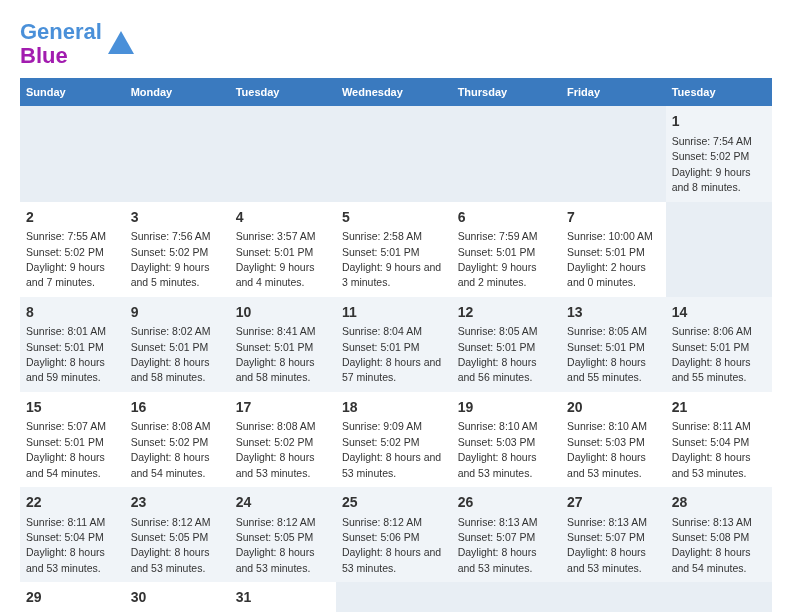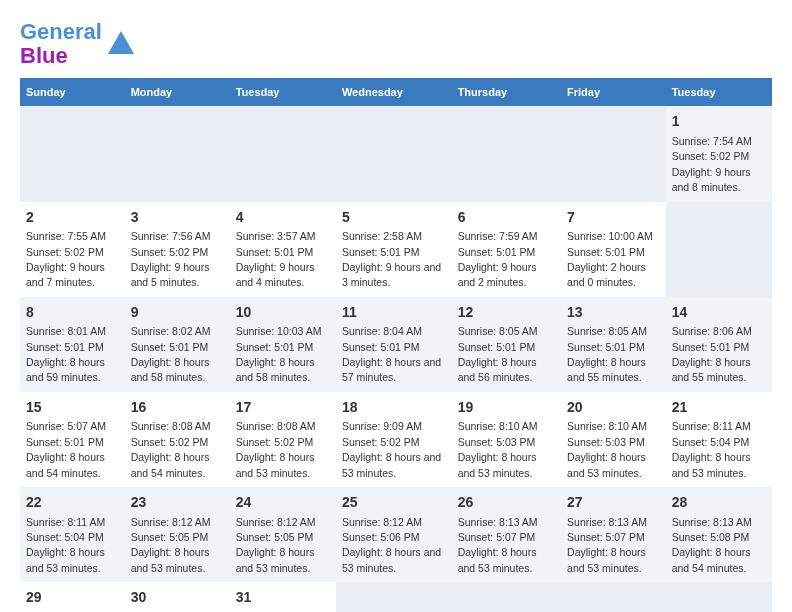--- a/index.html
+++ b/index.html
@@ -161,21 +161,21 @@
       <tr>
         <td><span class="day-num">8</span>
           <span class="day-info">Sunrise: 8:01 AM</span><br>
           <span class="day-info">Sunset: 5:01 PM</span><br>
           <span class="day-info">Daylight: 8 hours and 59 minutes.</span></td>
         <td><span class="day-num">9</span>
           <span class="day-info">Sunrise: 8:02 AM</span><br>
           <span class="day-info">Sunset: 5:01 PM</span><br>
           <span class="day-info">Daylight: 8 hours and 58 minutes.</span></td>
         <td><span class="day-num">10</span>
-          <span class="day-info">Sunrise: 10:03 AM</span><br>
+          <span class="day-info">Sunrise: 8:41 AM</span><br>
           <span class="day-info">Sunset: 5:01 PM</span><br>
           <span class="day-info">Daylight: 8 hours and 58 minutes.</span></td>
         <td><span class="day-num">11</span>
           <span class="day-info">Sunrise: 8:04 AM</span><br>
           <span class="day-info">Sunset: 5:01 PM</span><br>
           <span class="day-info">Daylight: 8 hours and 57 minutes.</span></td>
         <td><span class="day-num">12</span>
           <span class="day-info">Sunrise: 8:05 AM</span><br>
           <span class="day-info">Sunset: 5:01 PM</span><br>
           <span class="day-info">Daylight: 8 hours and 56 minutes.</span></td>

